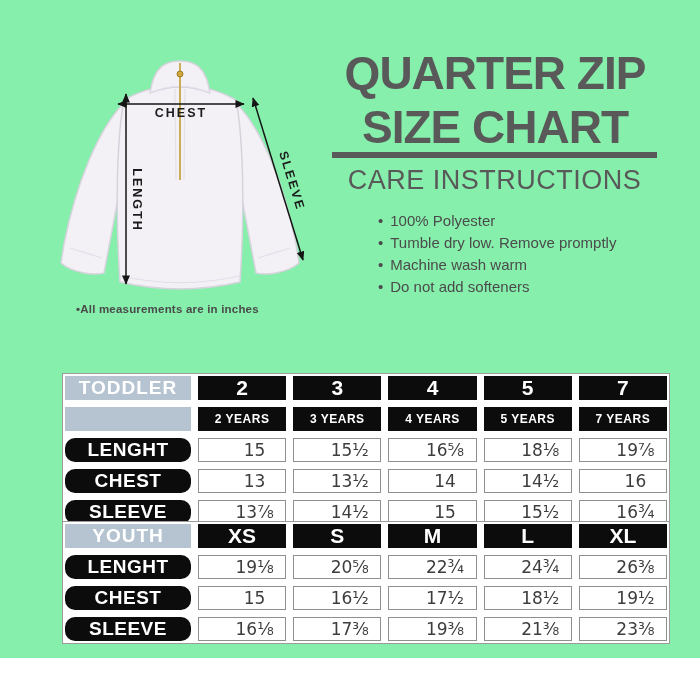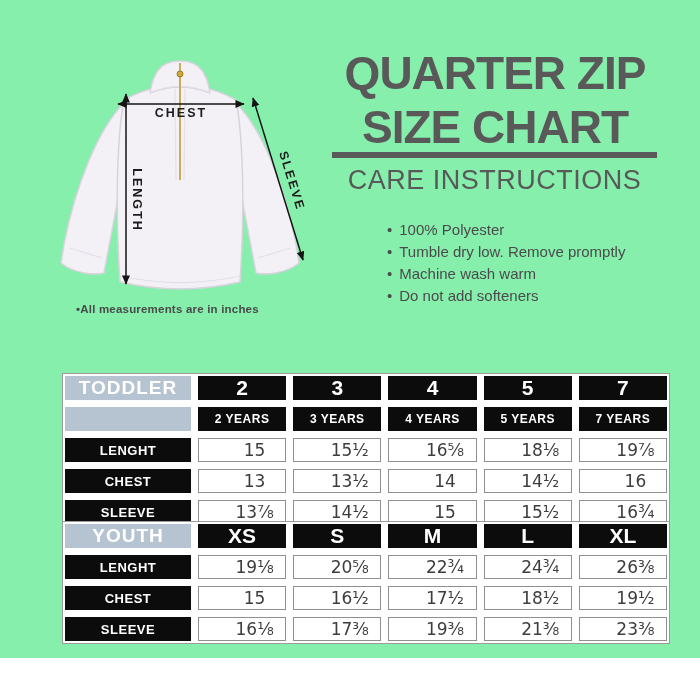--- a/index.html
+++ b/index.html
@@ -21,39 +21,39 @@
     font-weight:bold; color:#595959; font-size:46px; line-height:42px; letter-spacing:-1px;
     white-space:nowrap;
   }
   .title-line.l1 { top:52px; }
   .title-line.l2 { top:106px; }
   .rule { position:absolute; left:332px; top:152px; width:325px; height:6px; background:#595959; }
   .care-h {
     position:absolute; left:332px; top:165px; width:325px; text-align:center;
     font-size:27px; font-weight:normal; color:#595959; letter-spacing:0.5px; white-space:nowrap;
   }
-  .care-list { position:absolute; left:374px; top:206px; margin:13px; padding:0; list-style:none; }
+  .care-list { position:absolute; left:374px; top:206px; margin:4px; padding:0; list-style:none; }
   .care-list li { font-size:15px; line-height:22px; color:#4b4b4b; }
   .care-list li::before { content:"•"; margin-right:7px; color:#4b4b4b; }
 
   
   .size-table {
     position:absolute; left:62px; width:608px; box-sizing:border-box;
     display:grid; grid-template-columns:126px repeat(5, 1fr);
     grid-auto-rows:24px; gap:7px; padding:2px;
     border:1px solid #9b9b9b; background:#ffffff;
   }
   #toddler-table { top:373px; }
   #youth-table   { top:521px; }
 
   .c { display:flex; align-items:center; justify-content:center; box-sizing:border-box; white-space:nowrap; }
   .c.blue   { background:#b6c4d2; color:#fff; font-weight:bold; font-size:19px; letter-spacing:1px; }
   .c.hnum   { background:#0c0c0c; color:#fff; font-weight:bold; font-size:21px; }
   .c.hyear  { background:#0c0c0c; color:#fff; font-weight:bold; font-size:12px; letter-spacing:0.5px; }
-  .c.rlabel { background:#0c0c0c; color:#fff; font-weight:bold; font-size:13px; letter-spacing:0.5px; }
+  .c.rlabel { background:#0c0c0c; color:#fff; font-weight:bold; font-size:19px; letter-spacing:0.5px;border-radius:10px; }
   .c.data   {
     background:#fff; border:1px solid #8f8f8f; color:#3d3d3d; font-size:17px;
     font-family:"DejaVu Sans","Liberation Sans",sans-serif;
     padding-left:25px;
   }
 </style>
 </head>
 <body>
 
 <div class="canvas">

